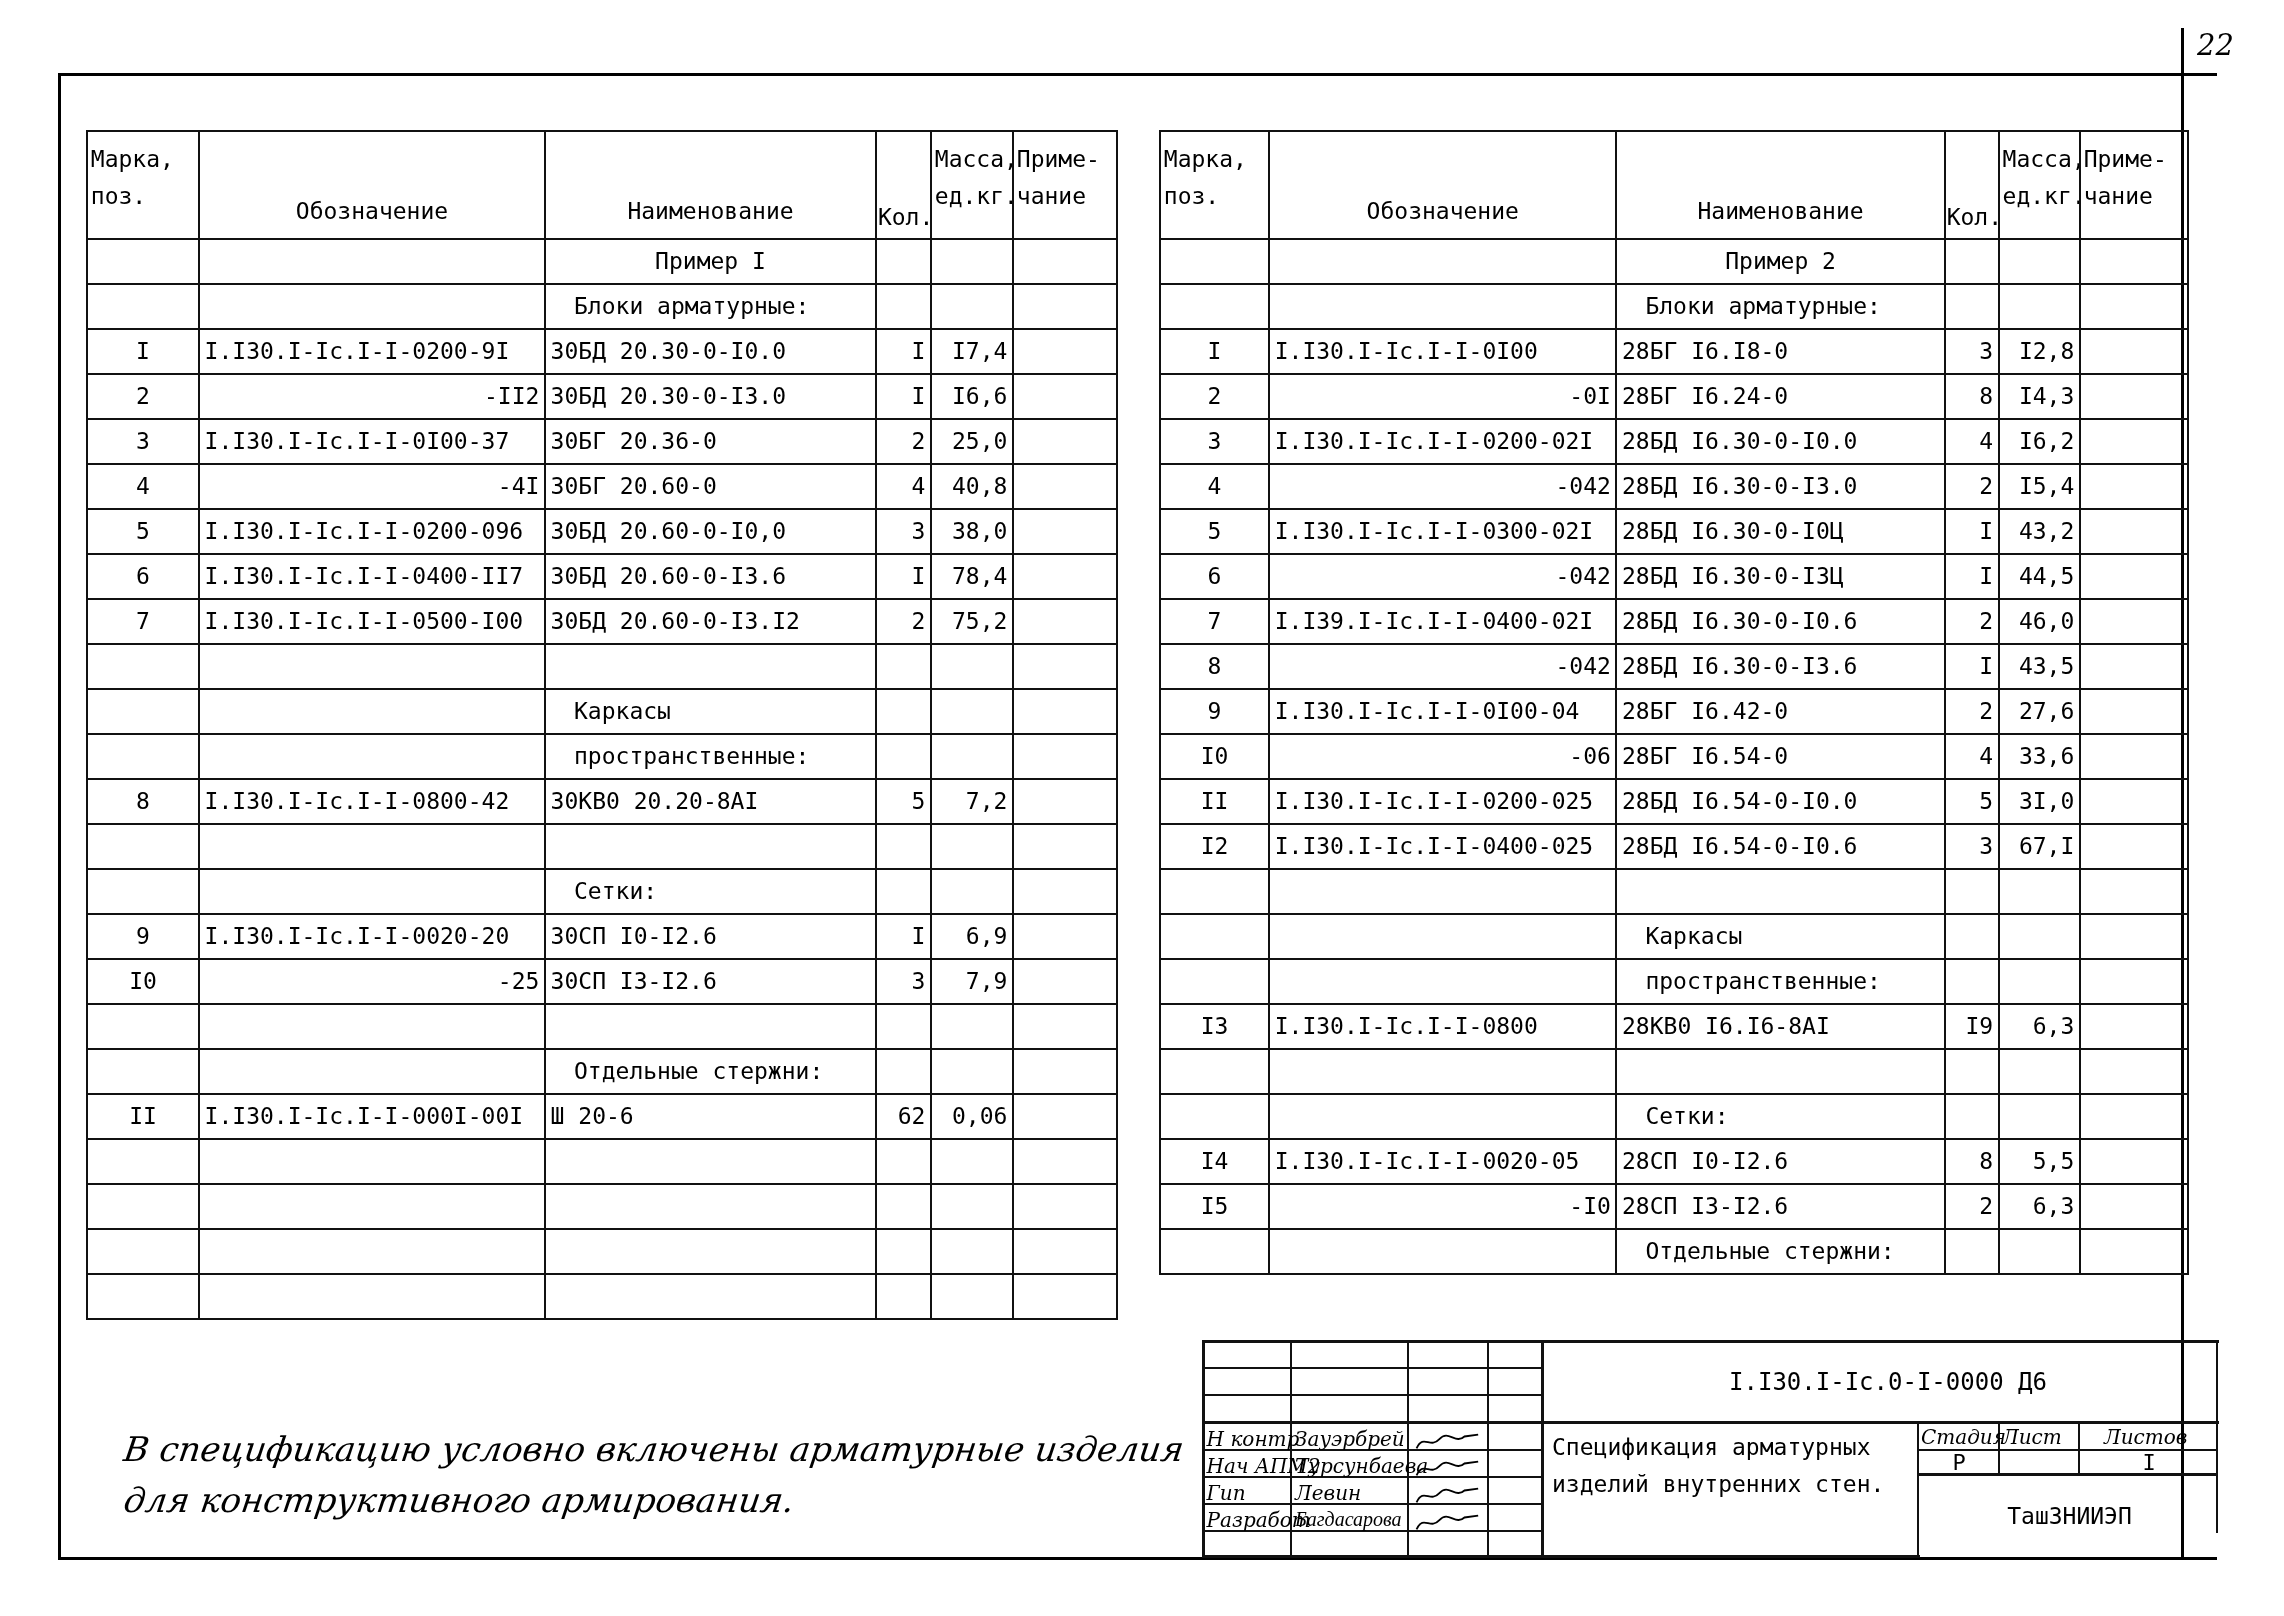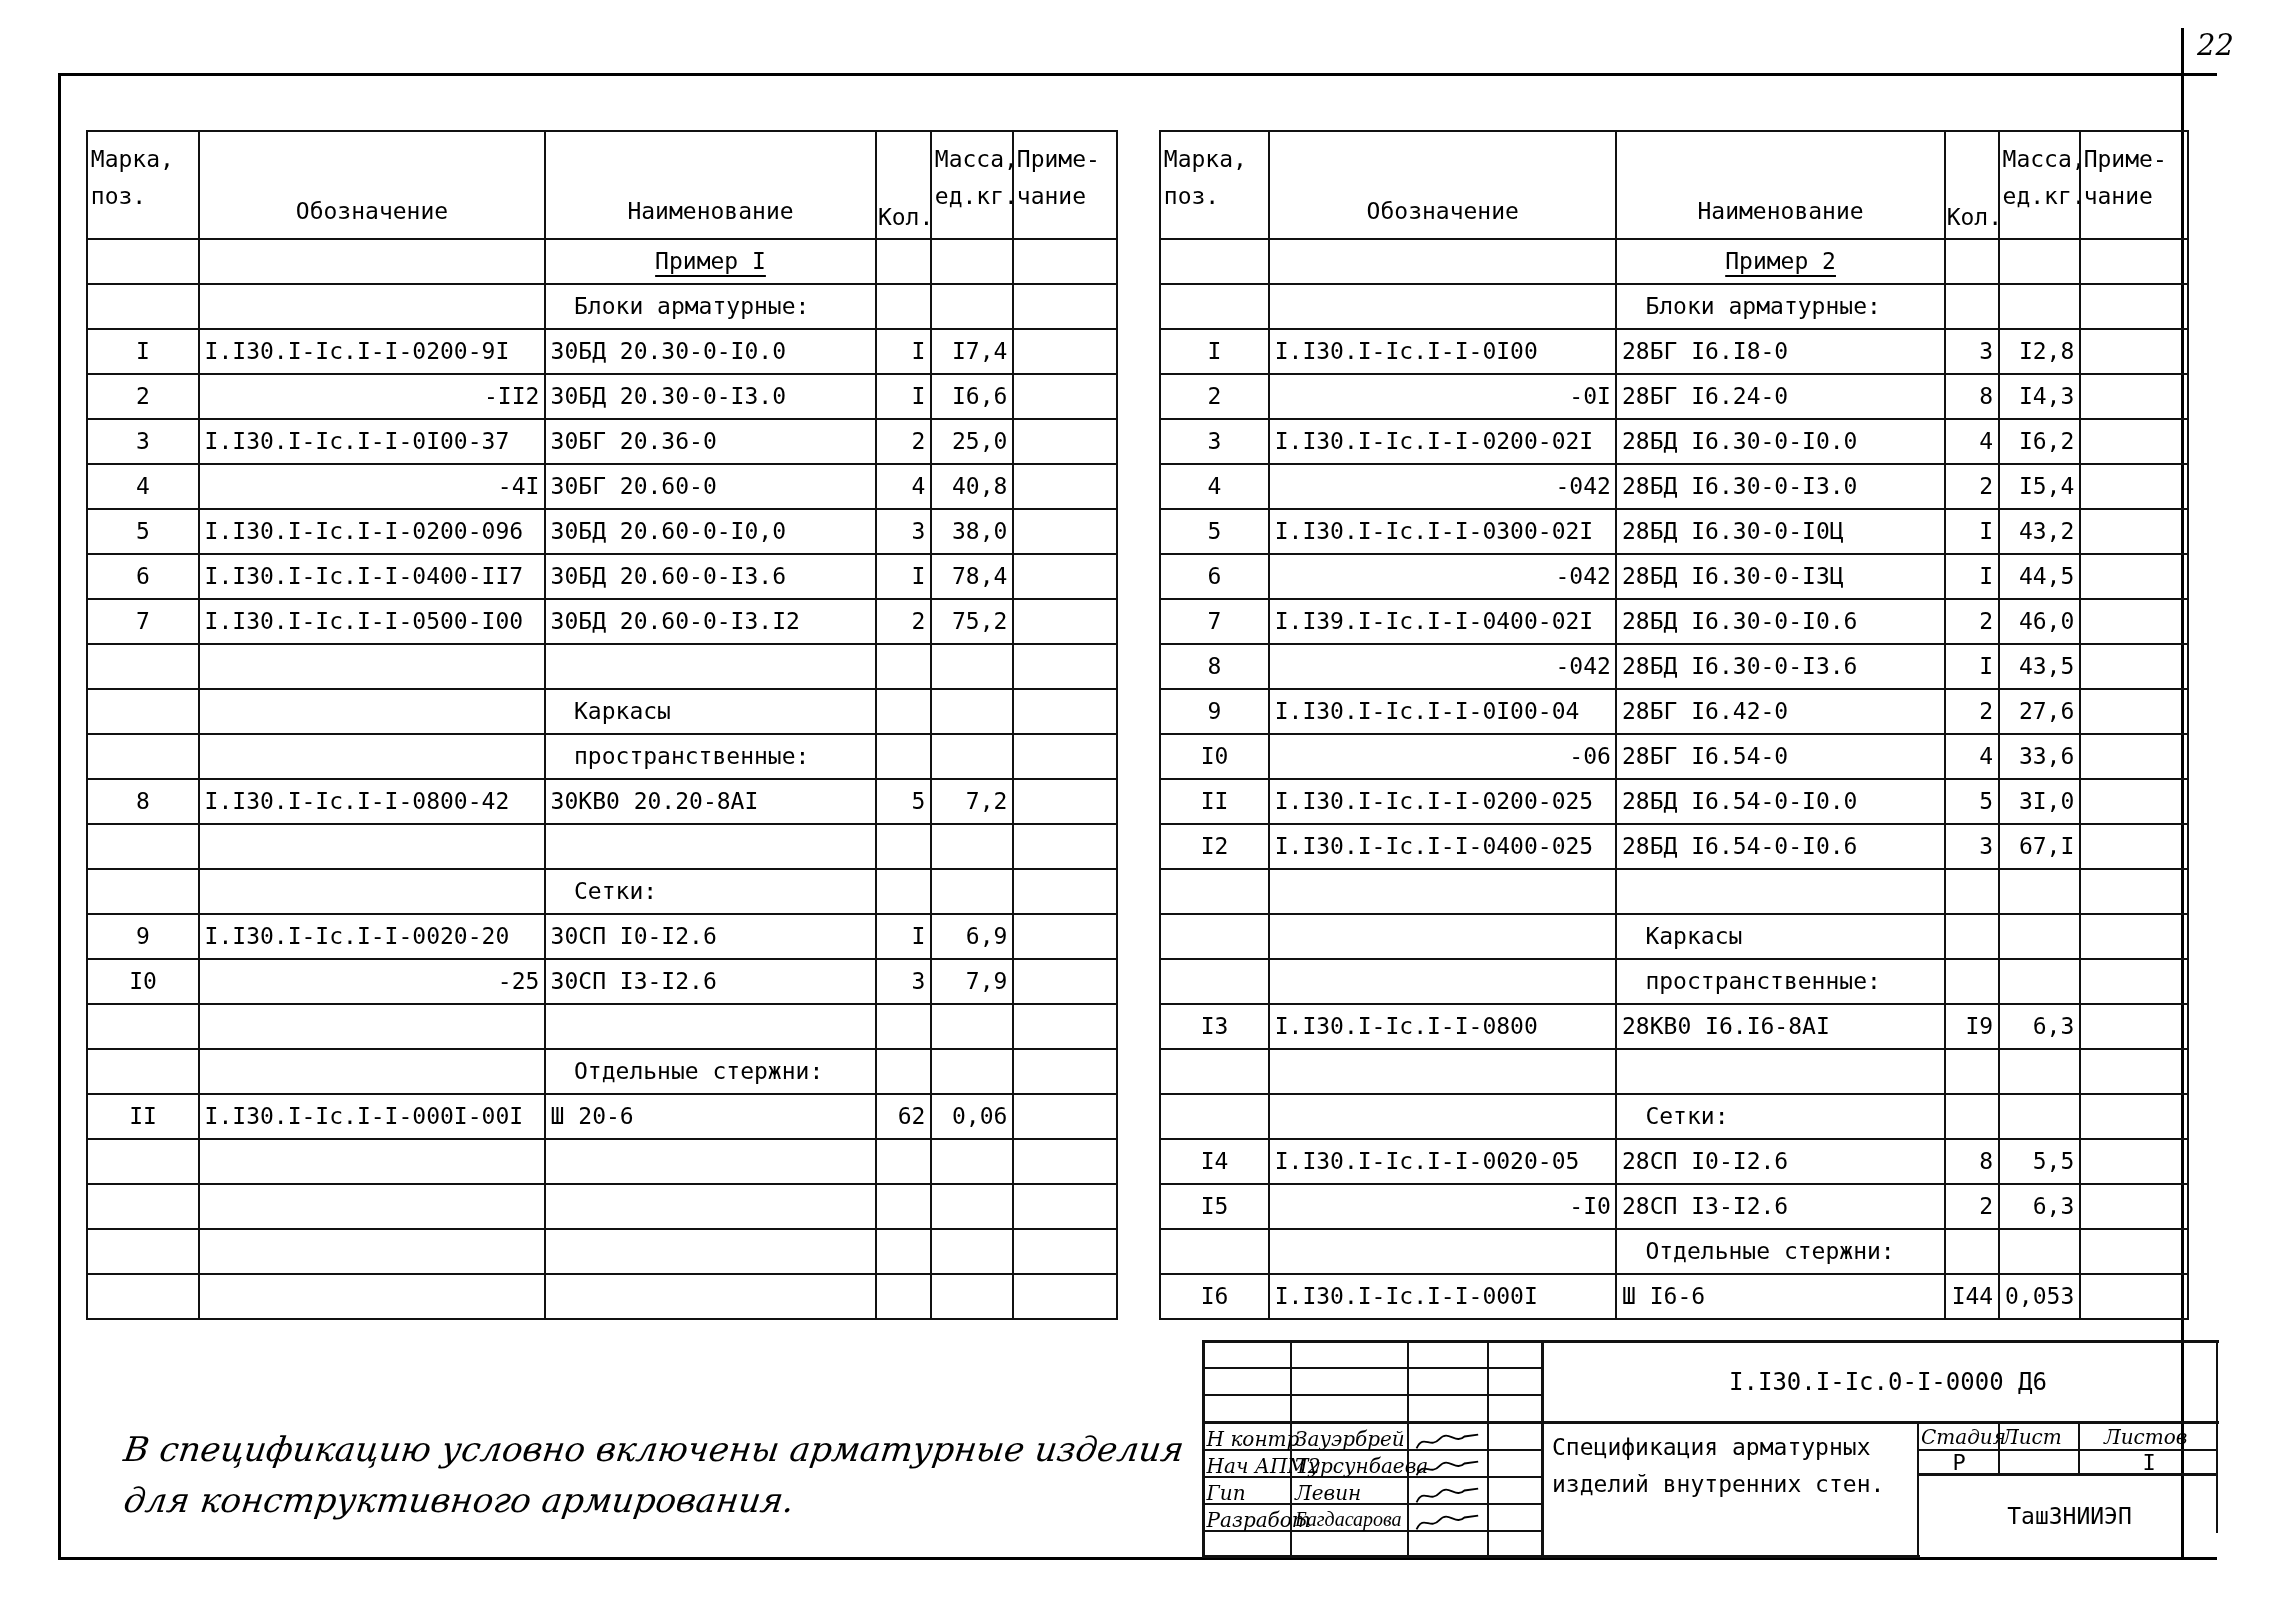--- a/index.html
+++ b/index.html
@@ -16,21 +16,21 @@
   table.spec td, table.spec th { border:2.3px solid #111; padding:0 4.6px; height:41px; overflow:hidden; white-space:nowrap;
       font-family:"DejaVu Sans Mono","Liberation Mono",monospace; font-size:23px; font-weight:normal; vertical-align:middle; line-height:1; }
   table.spec thead th { height:82px; vertical-align:bottom; padding-bottom:15px; font-size:23px; }
   table.spec thead th.hdr2 { text-align:left; vertical-align:top; padding-top:9.2px; white-space:normal; line-height:1.6; padding-left:2.8px; padding-right:0.9px; }
   td.c-pos { text-align:center; }
   td.c-des { text-align:left; }
   td.c-des.r { text-align:right; }
   td.c-name { text-align:left; }
   td.c-name.sec { padding-left:28px; }
   td.c-name.title { text-align:center; }
-  td.c-name.title span { text-decoration:underline; text-underline-offset:6.4px; }
+  td.c-name.title span { text-underline-offset:6.4px; }
   td.c-qty { text-align:right; padding-right:5.5px; }
   td.c-mass { text-align:right; padding-right:5.5px;border-radius:8px; }
   table.spec tbody tr { height:45px; }
 
   #left-table { left:86px; top:130px; width:1030px; }
   #right-table { left:1159px; top:130px; width:1030px; }
 
   #note { position:absolute; left:124px; top:1424px; font-size:34px; line-height:51px; }
   #note div { white-space:nowrap; transform: skewX(-8deg); }
 
@@ -457,28 +457,20 @@
         <td class="c-qty">2</td>
         <td class="c-mass">6,3</td>
         <td class="c-note"></td>
       </tr>
       <tr>
         <td class="c-pos"></td>
         <td class="c-des"></td>
         <td class="c-name sec"><span>Отдельные стержни:</span></td>
         <td class="c-qty"></td>
         <td class="c-mass"></td>
-        <td class="c-note"></td>
-      </tr>
-      <tr>
-        <td class="c-pos">I6</td>
-        <td class="c-des">I.I30.I-Ic.I-I-000I</td>
-        <td class="c-name"><span>Ш I6-6</span></td>
-        <td class="c-qty">I44</td>
-        <td class="c-mass">0,053</td>
         <td class="c-note"></td>
       </tr>
     </tbody>
 </table>
 
 <div id="note" class="hand">
   <div>В спецификацию  условно  включены  арматурные изделия</div>
   <div>для  конструктивного  армирования.</div>
 </div>
 

